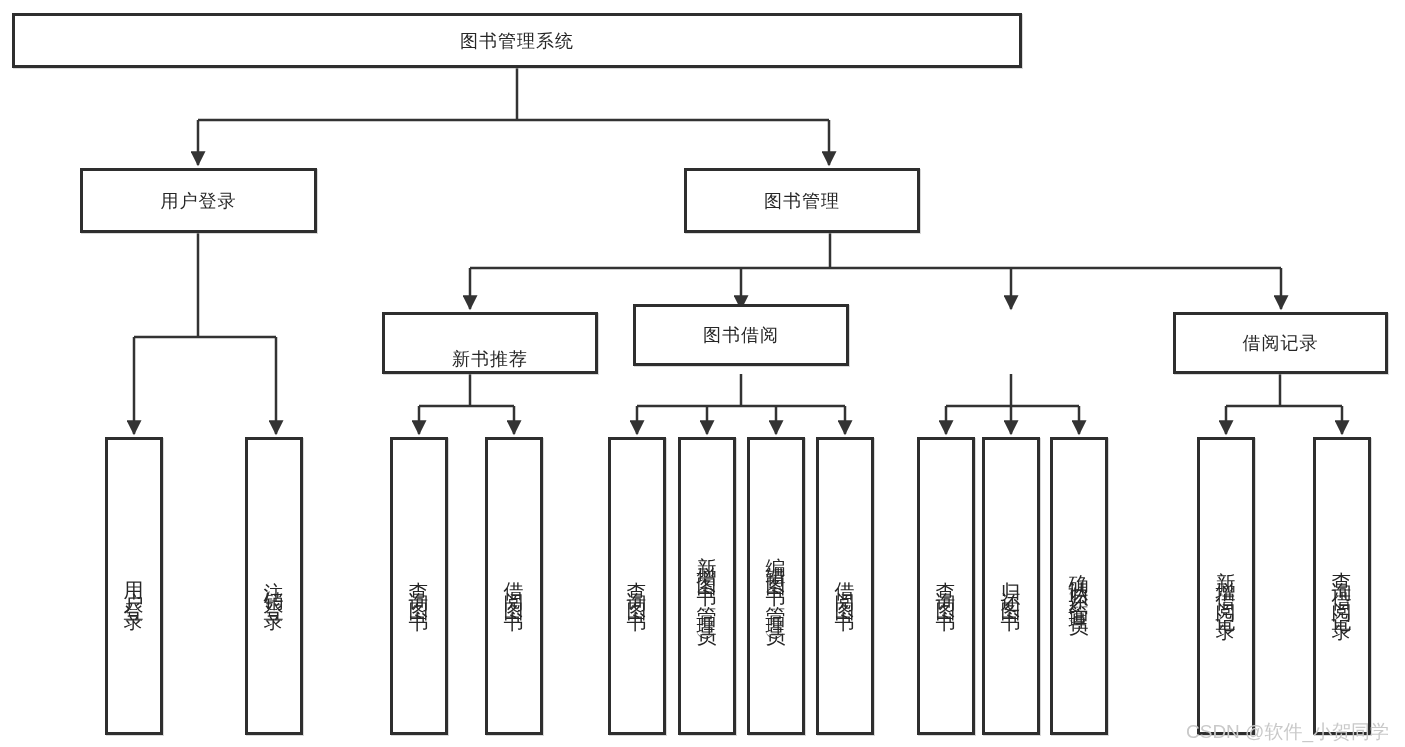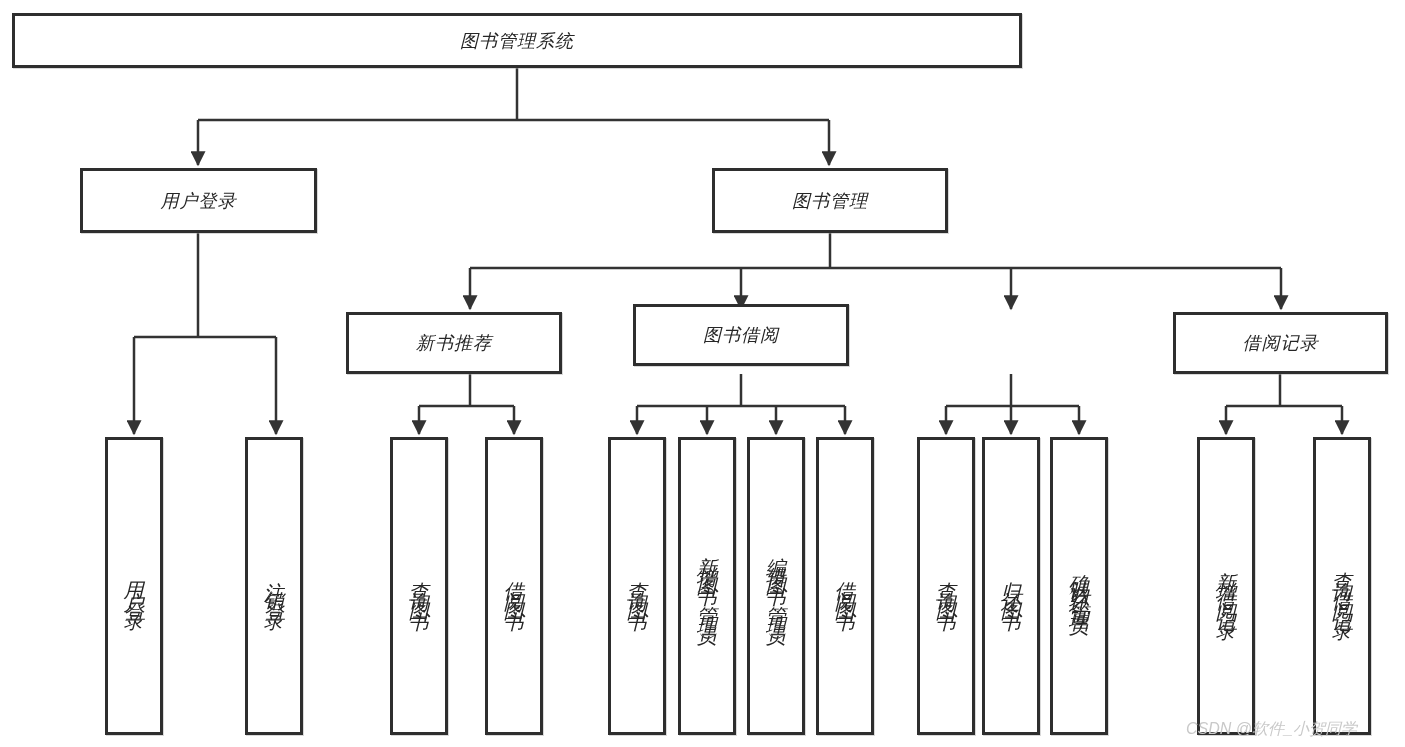--- a/index.html
+++ b/index.html
@@ -10,21 +10,20 @@
   body{
     background:var(--background);
     font-family:"Liberation Sans", sans-serif;
     color:var(--text);
   }
   .canvas{
     position:relative;
     width:1405px;height:747px;
     background:var(--background);
     overflow:hidden;
-    font-style:italic;
   }
   .connectors{position:absolute;left:0;top:0;z-index:1;}
   .ln{stroke:var(--line);stroke-width:2.5;fill:none;}
   .node{
     position:absolute;
     box-sizing:border-box;
     background:#ffffff;
     border:3px solid var(--box-border);
     display:flex;align-items:center;justify-content:center;
     z-index:2;
@@ -37,21 +36,21 @@
   .vlabel{
     writing-mode:vertical-rl;
     text-orientation:mixed;
     font-size:20px;
     letter-spacing:10px;
     color:var(--text);
     line-height:1;
   }
   .watermark{
     position:absolute;left:1186px;top:719px;z-index:3;
-    font-size:16px;color:var(--watermark);white-space:nowrap;
+    font-size:19px;color:var(--watermark);white-space:nowrap;
   }
 </style>
 </head>
 <body>
 
 <div class="canvas">
 
   <svg class="connectors" width="1405" height="747">
     <defs>
       <marker id="arrow" viewBox="0 0 12 12" refX="11" refY="6" markerUnits="userSpaceOnUse" markerWidth="21" markerHeight="15" orient="auto">
@@ -114,25 +113,25 @@
     </g>
   </svg>
 
   <div class="node" style="left:12px;top:13px;width:1010px;height:55px;">
     <span class="hlabel">图书管理系统</span>
   </div>
 
   <div class="node" style="left:80px;top:168px;width:237px;height:65px;">
     <span class="hlabel">用户登录</span>
   </div>
-  <div class="node" style="left:712px;top:168px;width:236px;height:65px;justify-content:center;">
+  <div class="node" style="left:684px;top:168px;width:236px;height:65px;justify-content:center;">
     <span class="hlabel">图书管理</span>
   </div>
 
-  <div class="node" style="left:346px;top:312px;width:216px;height:62px;">
+  <div class="node" style="left:382px;top:312px;width:216px;height:62px;align-items:flex-end;">
     <span class="hlabel">新书推荐</span>
   </div>
   <div class="node" style="left:633px;top:304px;width:216px;height:62px;">
     <span class="hlabel">图书借阅</span>
   </div>
   <div class="node" style="left:1173px;top:312px;width:215px;height:62px;text-align:center;">
     <span class="hlabel">借阅记录</span>
   </div>
 
   <div class="node vbox" style="left:105px;">

